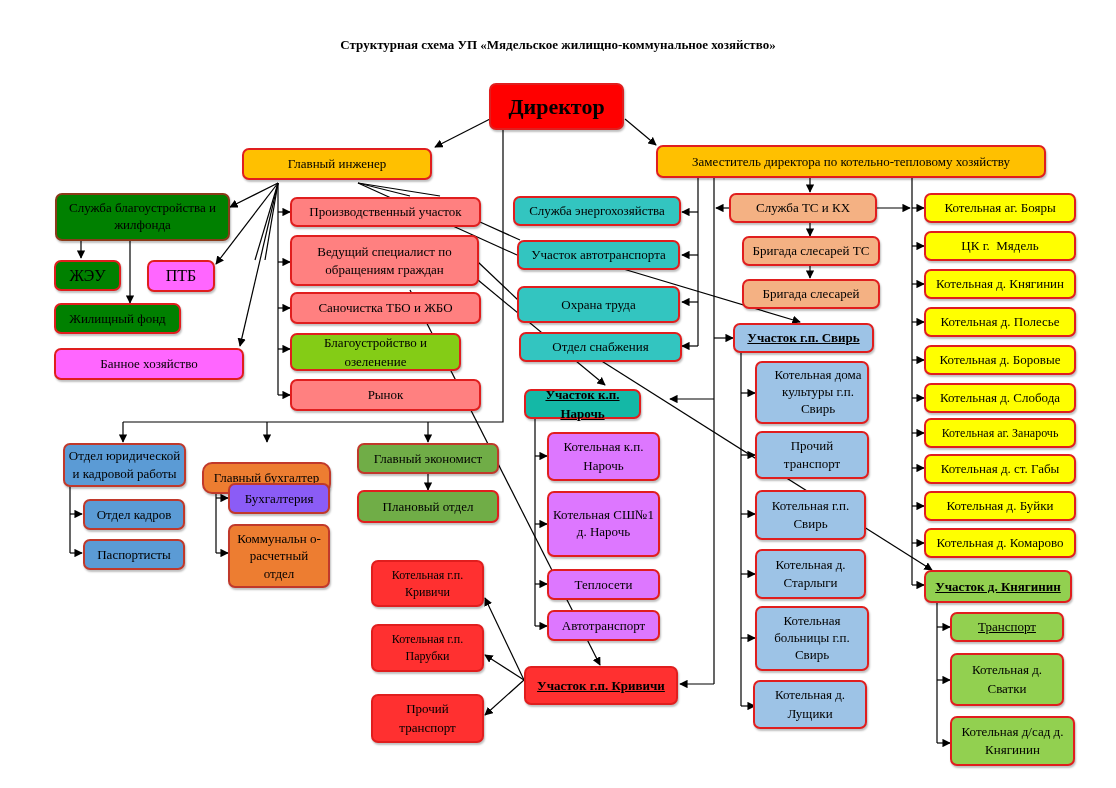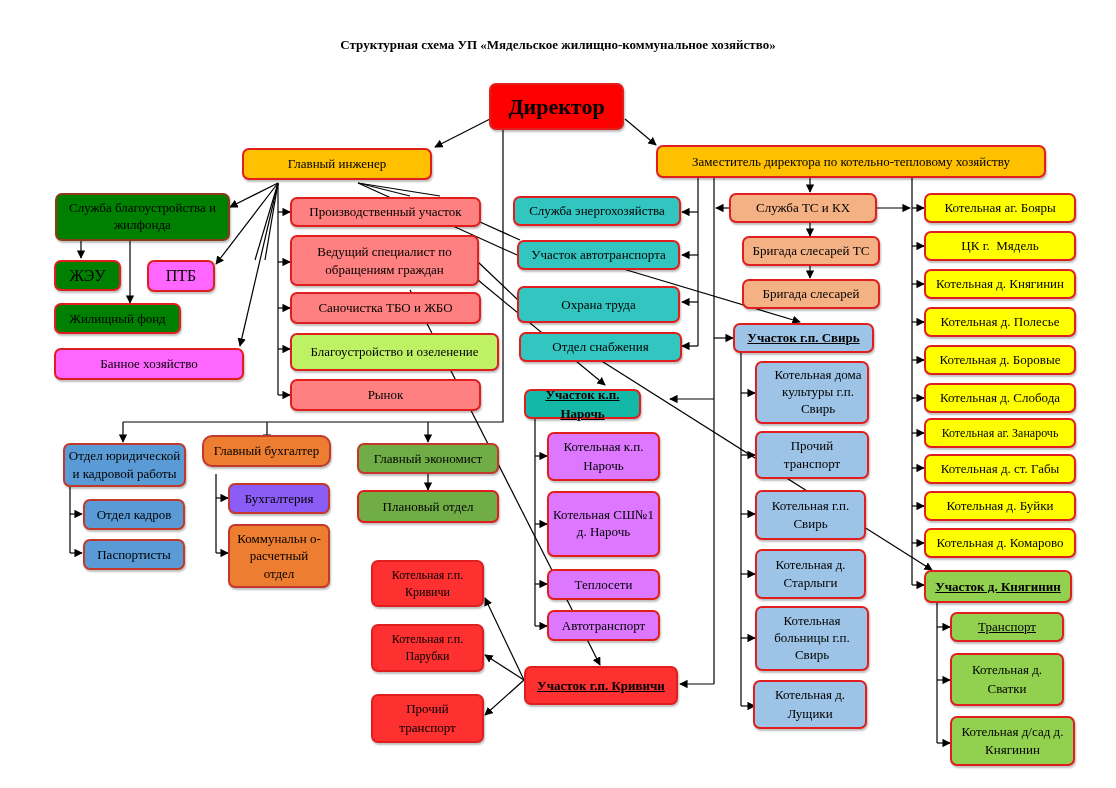--- a/index.html
+++ b/index.html
@@ -148,21 +148,21 @@
 
 <div class="node" style="left:290px;top:197px;width:191px;height:30px;background:#ff8080;">
     <span>Производственный участок</span>
   </div>
 <div class="node" style="left:290px;top:235px;width:189px;height:51px;background:#ff8080;line-height:1.35;">
     <span>Ведущий специалист по обращениям граждан</span>
   </div>
 <div class="node" style="left:290px;top:292px;width:191px;height:32px;background:#ff8080;">
     <span>Саночистка ТБО и ЖБО</span>
   </div>
-<div class="node" style="left:290px;top:333px;width:209px;height:32px;background:#bef264;padding:17px 1px;">
+<div class="node" style="left:290px;top:333px;width:171px;height:32px;background:#84cc16;padding:17px 1px;">
     <span>Благоустройство и озеленение</span>
   </div>
 <div class="node" style="left:290px;top:379px;width:191px;height:32px;background:#ff8080;border-radius:7px;">
     <span>Рынок</span>
   </div>
 
 <div class="node" style="left:513px;top:196px;width:168px;height:30px;background:#33c5c0;">
     <span>Служба энергохозяйства</span>
   </div>
 <div class="node" style="left:517px;top:240px;width:163px;height:30px;background:#33c5c0;">
@@ -280,21 +280,21 @@
 
 <div class="node" style="left:63px;top:443px;width:123px;height:44px;background:#5b9bd5;border-color:#c0392b;line-height:1.35;padding:0 2px;">
     <span>Отдел юридической и кадровой работы</span>
   </div>
 <div class="node" style="left:83px;top:499px;width:102px;height:31px;background:#5b9bd5;border-color:#c0392b;">
     <span>Отдел кадров</span>
   </div>
 <div class="node" style="left:83px;top:539px;width:102px;height:31px;background:#5b9bd5;border-color:#c0392b;">
     <span>Паспортисты</span>
   </div>
-<div class="node" style="left:202px;top:435px;width:129px;height:32px;background:#ed7d31;border-color:#c0392b;border-radius:10px;">
+<div class="node" style="left:202px;top:462px;width:129px;height:32px;background:#ed7d31;border-color:#c0392b;border-radius:10px;">
     <span>Главный бухгалтер</span>
   </div>
 <div class="node" style="left:228px;top:483px;width:102px;height:31px;background:#8b5cf6;border-color:#c0392b;">
     <span>Бухгалтерия</span>
   </div>
 <div class="node" style="left:228px;top:524px;width:102px;height:64px;background:#ed7d31;border-color:#c0392b;line-height:1.35;">
     <span>Коммунальн о-расчетный отдел</span>
   </div>
 <div class="node" style="left:357px;top:443px;width:142px;height:31px;background:#70ad47;border-color:#c0392b;">
     <span>Главный экономист</span>

